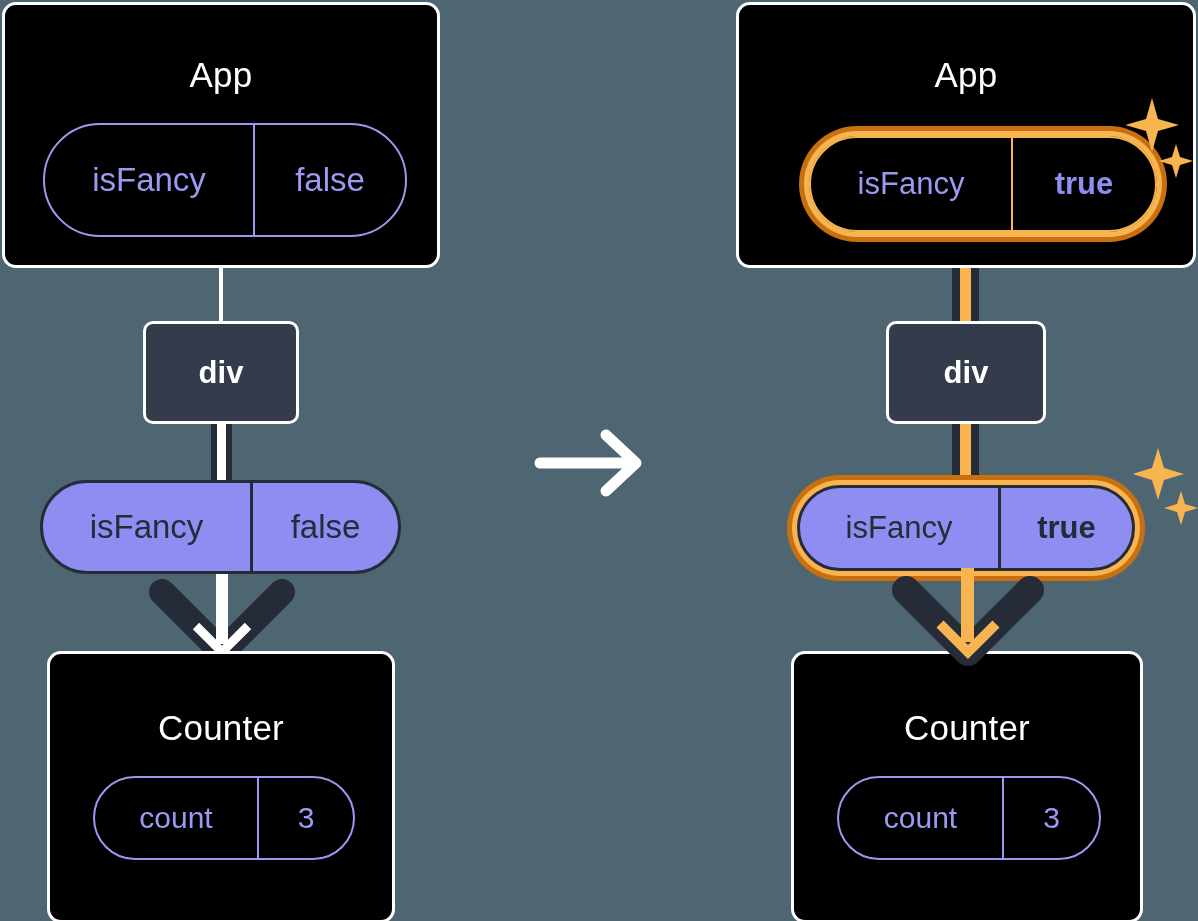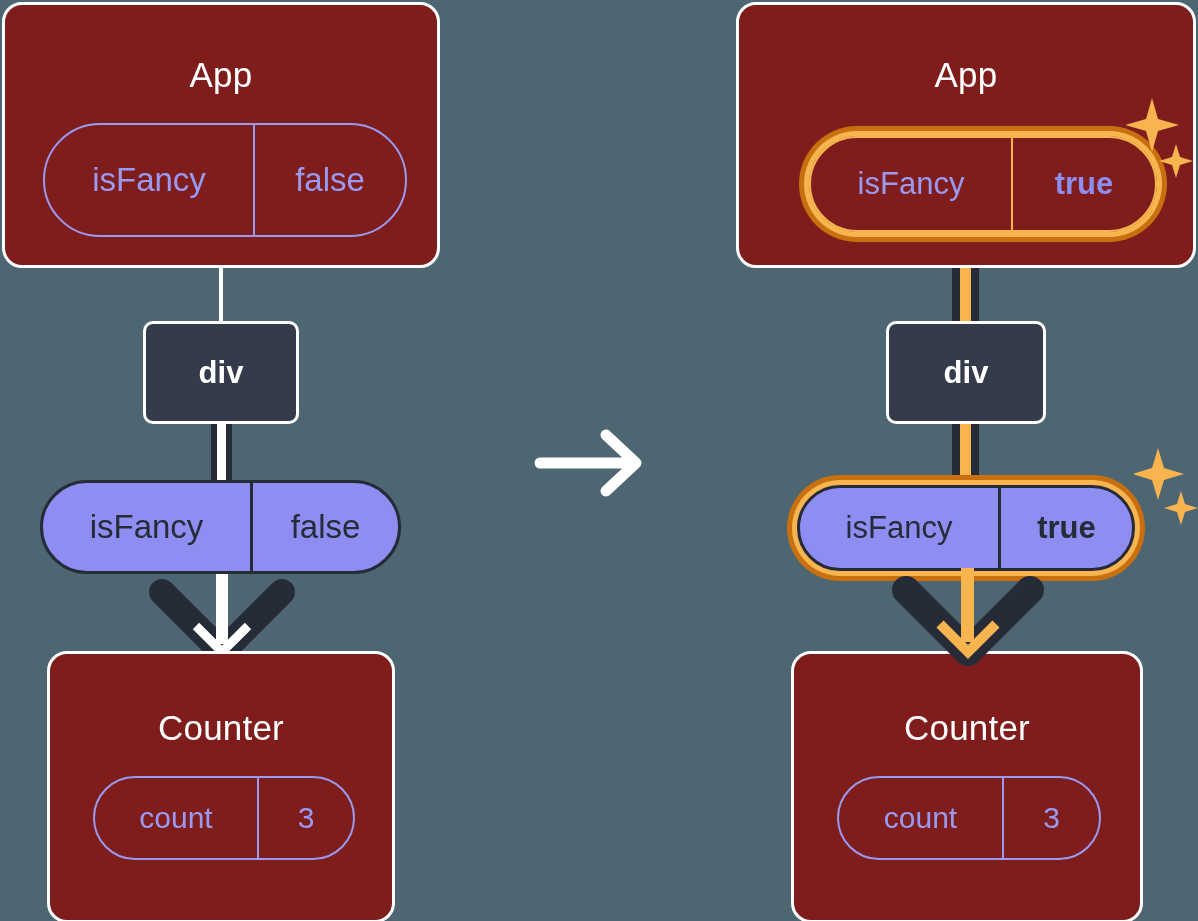--- a/index.html
+++ b/index.html
@@ -16,23 +16,23 @@
   }
 
   .stage {
     position: absolute;
     inset: 0;
   }
 
   
   .cbox {
     position: absolute;
-    background: #7f1d1d;
+    background: #000000;
     border: 3px solid #ffffff;
-    border-radius: 20px;
+    border-radius: 14px;
     box-sizing: border-box;
     z-index: 5;
   }
 
   .cbox-title {
     color: #ffffff;
     font-size: 35px;
     text-align: center;
     letter-spacing: .2px;
     line-height: 1;

